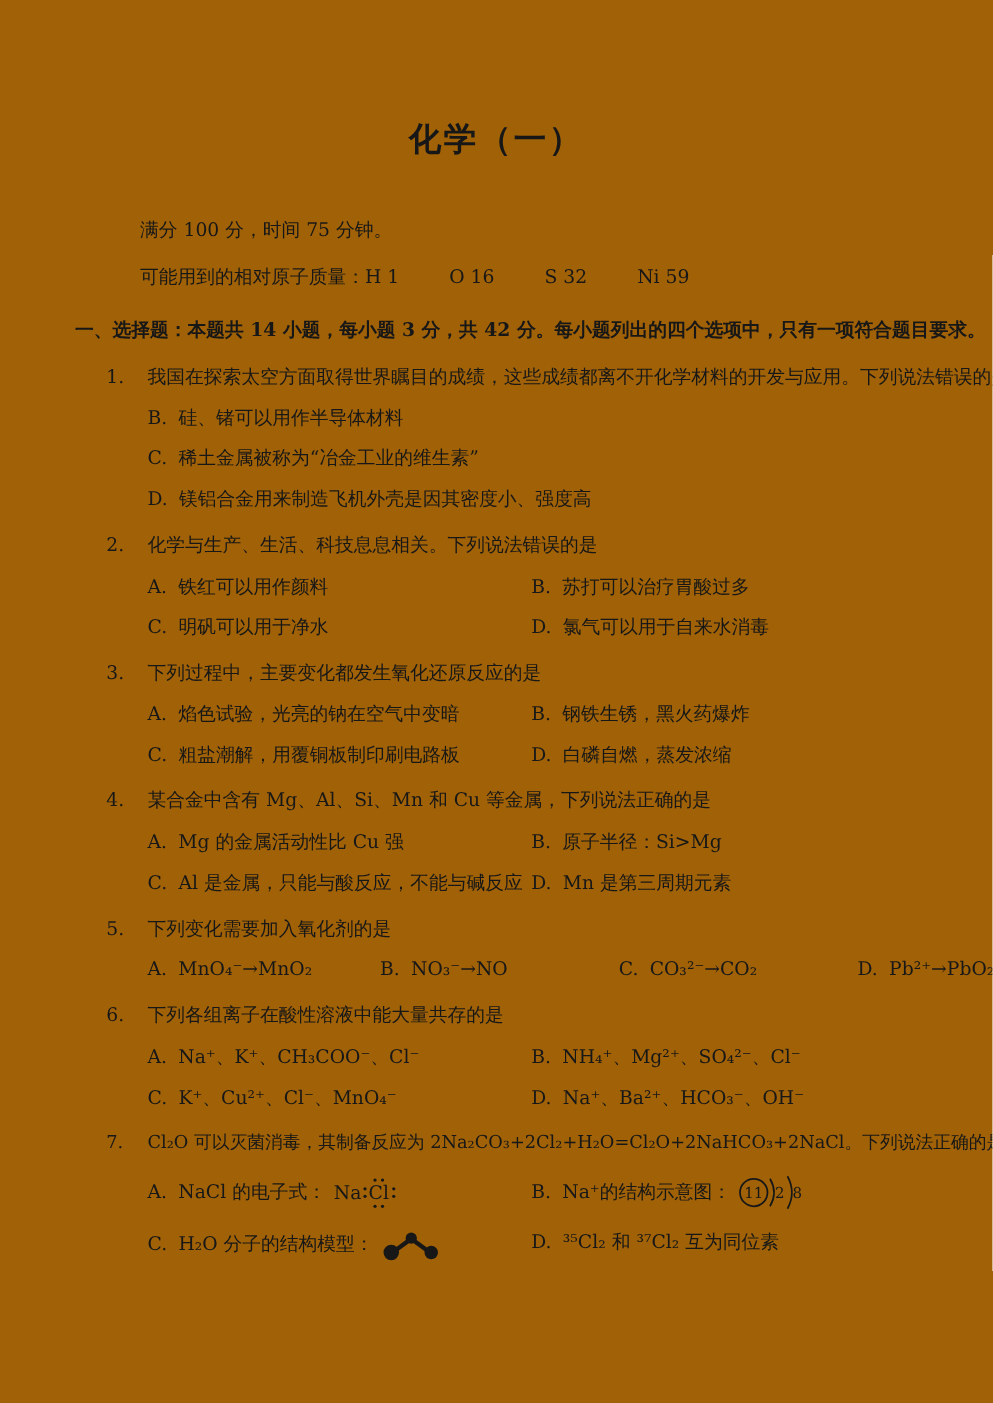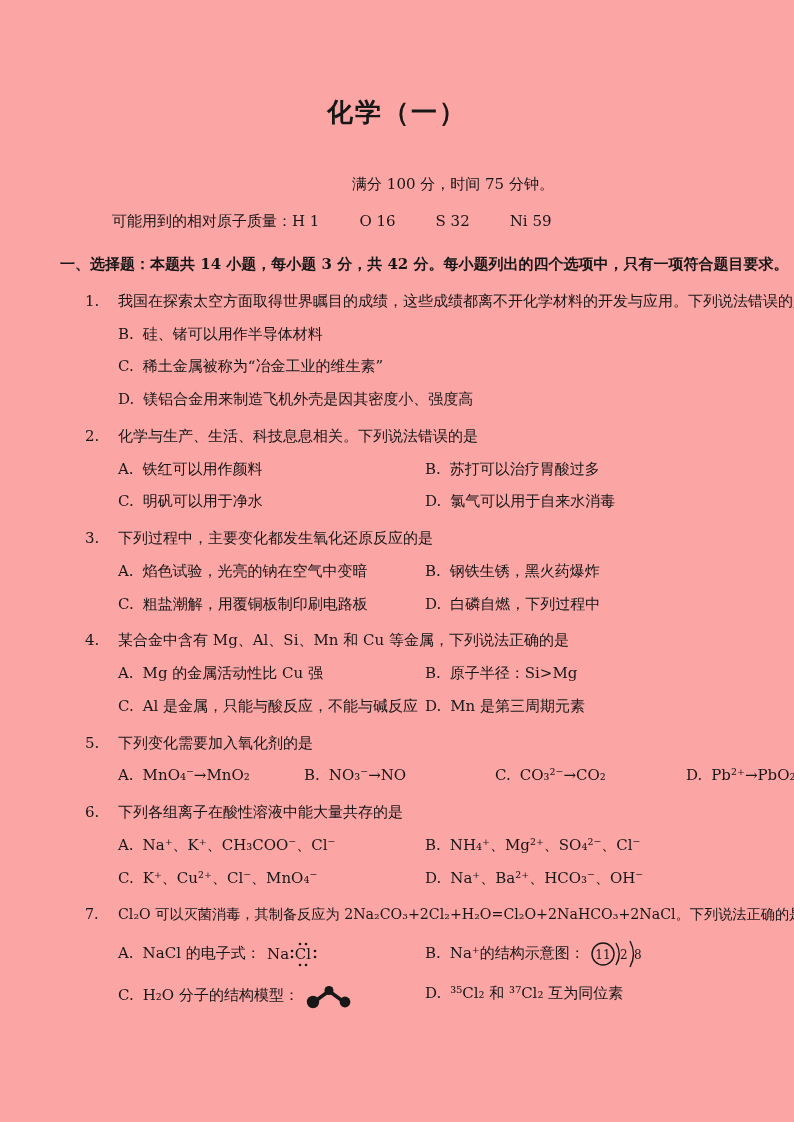--- a/index.html
+++ b/index.html
@@ -1,23 +1,23 @@
 <!DOCTYPE html>
 <html><head>
 <meta charset="utf-8">
 <style>
   html,body { margin:0; padding:0; background:#ffffff; }
   .page {
-    position:relative; width:794px; height:1122px; background:#fca5a5;
+    position:relative; width:794px; height:1122px; background:#a16207;
     color:#171717; overflow:hidden; box-sizing:border-box;
     font-family:"DejaVu Serif","Liberation Serif",serif;
     font-size:15px; line-height:1.45;
   }
   .title { padding-top:94px; text-align:center; font-size:26px; font-weight:700; letter-spacing:2px; }
-  .info1 { margin:42px 0 0 112px;text-align:center; }
+  .info1 { margin:42px 0 0 112px; }
   .info2 { margin:16px 0 0 112px; }
   .mass-item { display:inline-block; margin-right:40px; }
   .mass-item:first-of-type { margin-left:4px; }
   .section { margin:21px 0 0 60px; font-weight:700; white-space:nowrap; }
   .q { margin:15px 0 0 85px; }
   .stem { white-space:nowrap; }
   .qnum { display:inline-block; width:33px; }
   .stem-tight { font-size:14.2px; }
   .opts1 { margin-left:33px; }
   .opts1 .opt { margin-top:11px; }
@@ -69,21 +69,21 @@
   </div>
 
   <div class="q">
     <div class="stem">
       <span class="qnum">3.</span><span>下列过程中，主要变化都发生氧化还原反应的是</span>
     </div>
     <div class="opts2">
       <div class="opt"><span class="olabel">A.</span><span>焰色试验，光亮的钠在空气中变暗</span></div>
       <div class="opt"><span class="olabel">B.</span><span>钢铁生锈，黑火药爆炸</span></div>
       <div class="opt"><span class="olabel">C.</span><span>粗盐潮解，用覆铜板制印刷电路板</span></div>
-      <div class="opt"><span class="olabel">D.</span><span>白磷自燃，下列过程中</span></div>
+      <div class="opt"><span class="olabel">D.</span><span>白磷自燃，蒸发浓缩</span></div>
     </div>
   </div>
 
   <div class="q">
     <div class="stem">
       <span class="qnum">4.</span><span>某合金中含有 Mg、Al、Si、Mn 和 Cu 等金属，下列说法正确的是</span>
     </div>
     <div class="opts2">
       <div class="opt"><span class="olabel">A.</span><span>Mg 的金属活动性比 Cu 强</span></div>
       <div class="opt"><span class="olabel">B.</span><span>原子半径：Si&gt;Mg</span></div>

